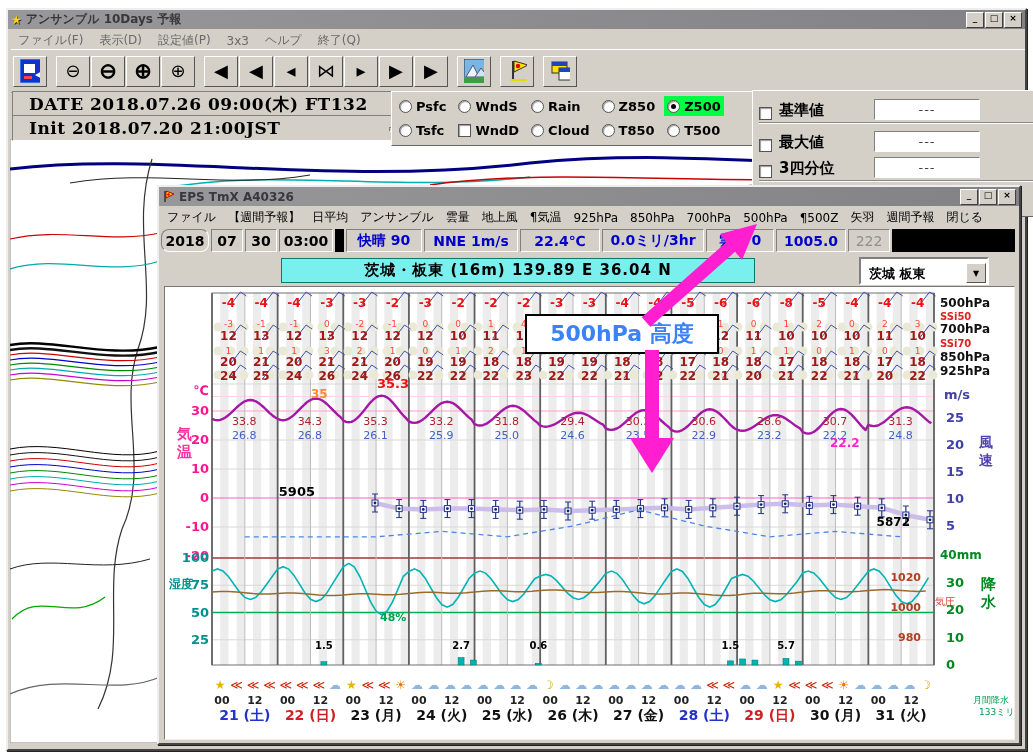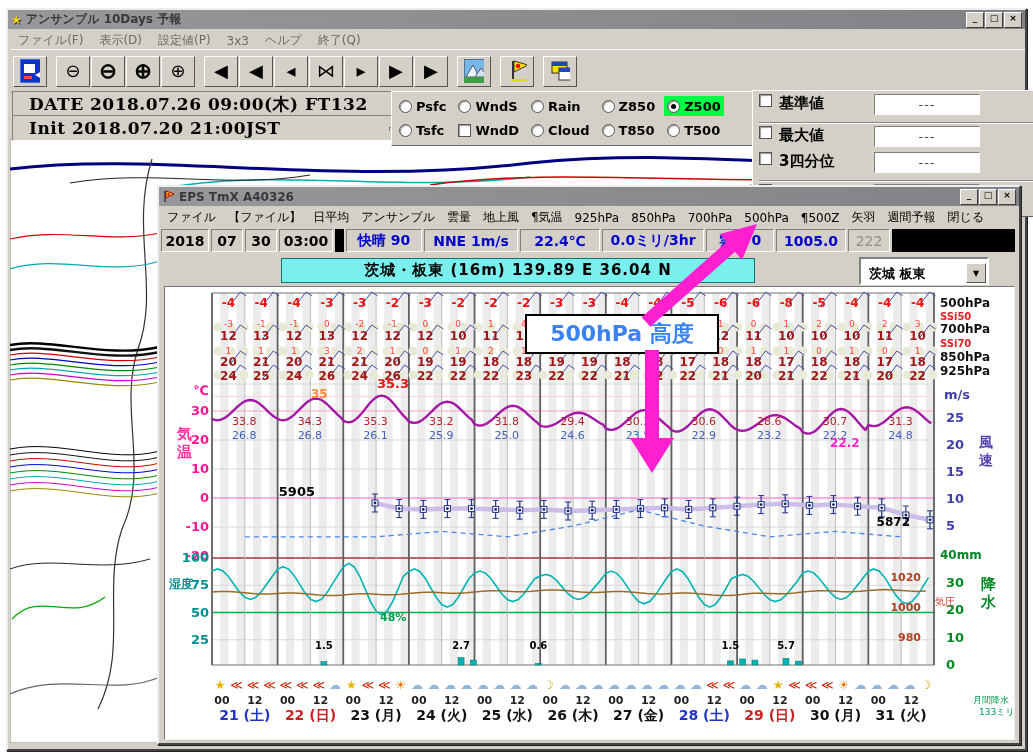--- a/index.html
+++ b/index.html
@@ -37,21 +37,21 @@
                border:1px solid;border-color:#fff #666 #666 #fff;display:flex;padding:2px 4px;}
   .pcol{display:flex;flex-direction:column;justify-content:space-around;margin-right:6px;}
   .pitem{display:flex;align-items:center;gap:4px;font-size:13px;font-weight:bold;padding:0 3px;height:20px;}
   .pitem.sel{background:#00ff44;}
   .radio{width:11px;height:11px;border-radius:50%;background:#fff;border:1px solid #555;
          box-shadow:inset 1px 1px 1px #999;position:relative;flex:0 0 auto;}
   .radio.on::after{content:"";position:absolute;left:3px;top:3px;width:5px;height:5px;border-radius:50%;background:#000;}
   .checkbox{width:11px;height:11px;background:#fff;border:1px solid #555;box-shadow:inset 1px 1px 1px #999;flex:0 0 auto;}
   #stats-panel{position:absolute;left:744px;top:80px;width:274px;background:#d4d0c8;border:1px solid;
                border-color:#fff #666 #666 #fff;padding:3px 6px 6px 6px;}
-  .stat-row{display:flex;align-items:flex-start;gap:7px;height:26px;}
+  .stat-row{display:flex;align-items:flex-end;gap:7px;height:26px;}
   .stat-label{font-size:15px;font-weight:bold;color:#000;width:88px;white-space:nowrap;}
   .stat-field{width:104px;height:19px;background:#fff;border:1px solid;border-color:#808080 #fff #fff #808080;
               font-size:13px;color:#444;display:flex;align-items:center;justify-content:center;letter-spacing:1px;}
   .stat-div{height:0;border-top:1px solid #888;border-bottom:1px solid #fff;margin:2px 0;}
   #map{position:absolute;left:2px;top:129px;}
   #eps-window{left:157px;top:185px;width:860px;height:556px;z-index:10;}
   #status-row{position:absolute;left:2px;top:41px;height:25px;display:flex;align-items:center;gap:2px;width:854px;}
   .scell{height:21px;border:1px solid;border-color:#808080 #fff #fff #808080;background:#d4d0c8;
          display:flex;align-items:center;justify-content:center;font-weight:bold;font-size:14px;white-space:nowrap;}
   .scell.blue{color:#0000cc;} .scell.dim{color:#909090;font-weight:normal;}
@@ -270,37 +270,37 @@
       </svg>
       <span class="ttext">EPS TmX  A40326</span>
       <span class="winbtns" id="eps-winbtns">
           <span class="winbtn">_</span>
           <span class="winbtn">□</span>
           <span class="winbtn">×</span>
         </span>
     </div>
     <div class="menubar" id="eps-menu">
         <span class="menu-item">ファイル</span>
-        <span class="menu-item">【ファイル】</span>
+        <span class="menu-item">【週間予報】</span>
         <span class="menu-item">日平均</span>
         <span class="menu-item">アンサンブル</span>
         <span class="menu-item">雲量</span>
         <span class="menu-item">地上風</span>
         <span class="menu-item">¶気温</span>
         <span class="menu-item">925hPa</span>
         <span class="menu-item">850hPa</span>
         <span class="menu-item">700hPa</span>
         <span class="menu-item">500hPa</span>
         <span class="menu-item">¶500Z</span>
         <span class="menu-item">矢羽</span>
         <span class="menu-item">週間予報</span>
         <span class="menu-item">閉じる</span>
       </div>
     <div id="status-row">
-        <div class="scell" style="width: 46px;">2018</div>
+        <div class="scell" style="width: 46px; border-radius: 8px;">2018</div>
         <div class="scell" style="width: 30px;">07</div>
         <div class="scell" style="width: 30px;">30</div>
         <div class="scell" style="width: 52px;">03:00</div>
         <div class="sbar"></div>
         <div class="scell blue" style="width: 74px;">快晴 90</div>
         <div class="scell blue" style="width: 92px;">NNE 1m/s</div>
         <div class="scell blue" style="width: 78px;">22.4℃</div>
         <div class="scell blue" style="width: 100px;">0.0ミリ/3hr</div>
         <div class="scell blue" style="width: 66px;">雲量 0</div>
         <div class="scell blue" style="width: 68px;">1005.0</div>

